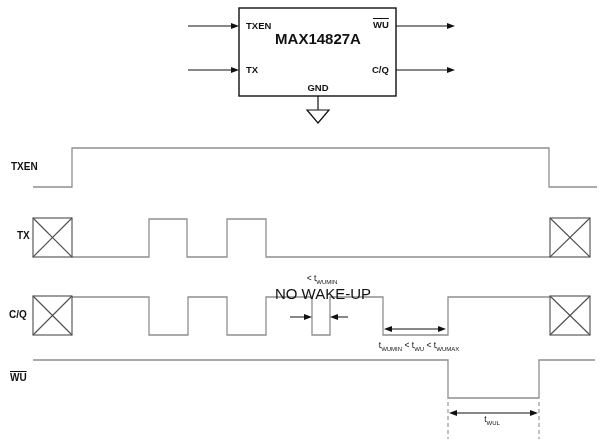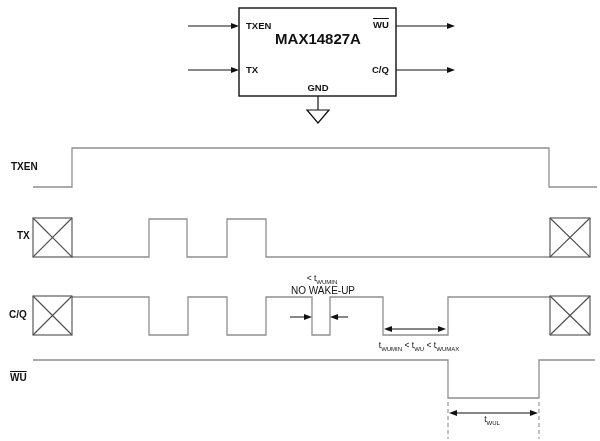--- a/index.html
+++ b/index.html
@@ -18,21 +18,21 @@
   .pin-tx{left:246px;top:65px;}
   .pin-wu{left:373px;top:20px;}
   .pin-cq{left:372px;top:65px;}
   .sig-txen{left:11px;top:162px;}
   .sig-tx{left:17px;top:231px;}
   .sig-cq{left:9px;top:310px;}
   .sig-wu{left:10px;top:373px;}
   .ann{position:absolute;transform:translateX(-50%);white-space:nowrap;line-height:1;}
   .ann sub{font-size:6px;line-height:1;}
   .ann-ltwumin{left:322px;top:274px;font-size:8.5px;}
-  .ann-nowakeup{left:323px;top:286px;font-size:10px;}
+  .ann-nowakeup{left:323px;top:286px;font-size:15px;}
   .ann-window{left:419px;top:341px;font-size:8.5px;}
   .ann-twul{left:492px;top:415px;font-size:8.5px;}
 </style>
 </head>
 <body>
 
 <div class="stage">
 
   <svg id="geom" width="600" height="441">
       <polyline points="33,187 72,187 72,148 549,148 549,187 597,187" fill="none" stroke="#8f8f8f" stroke-width="1.3"></polyline>

